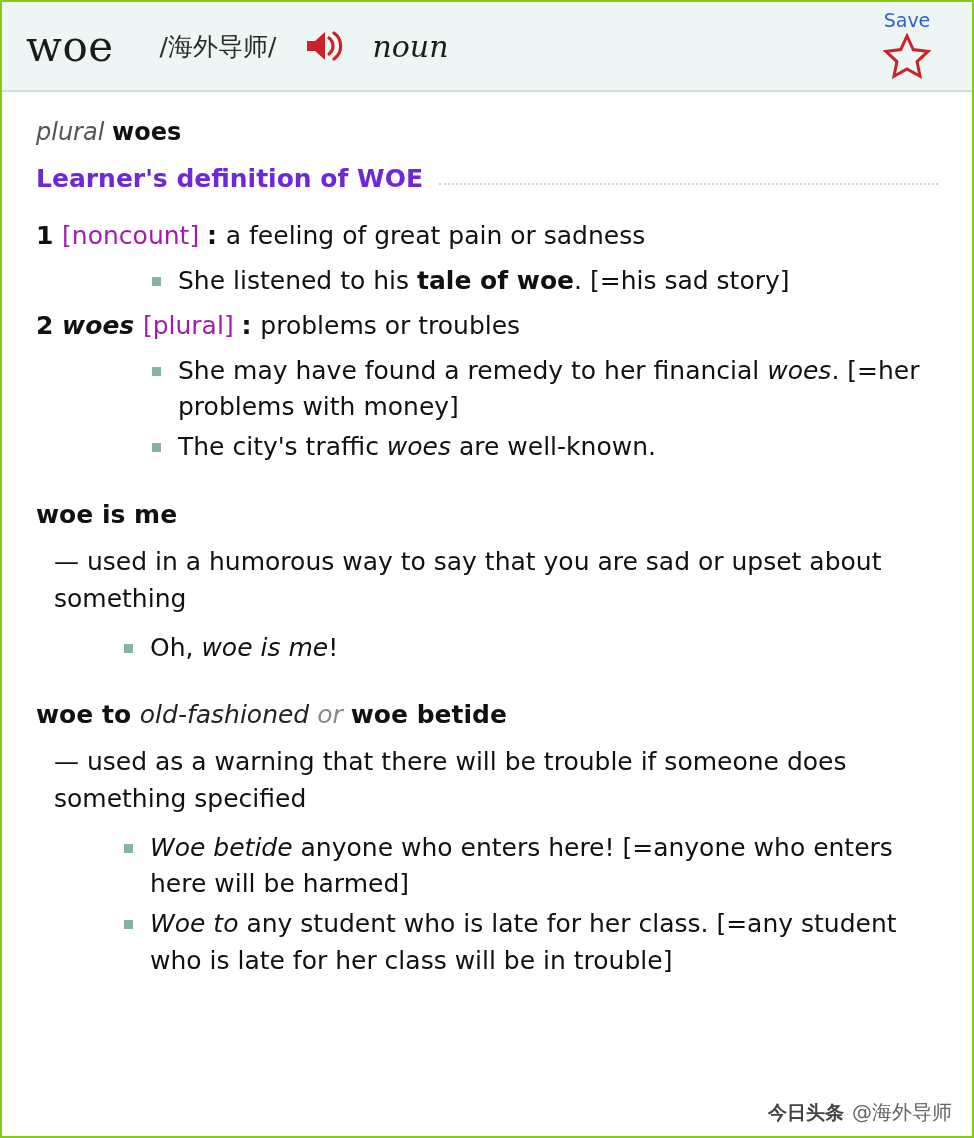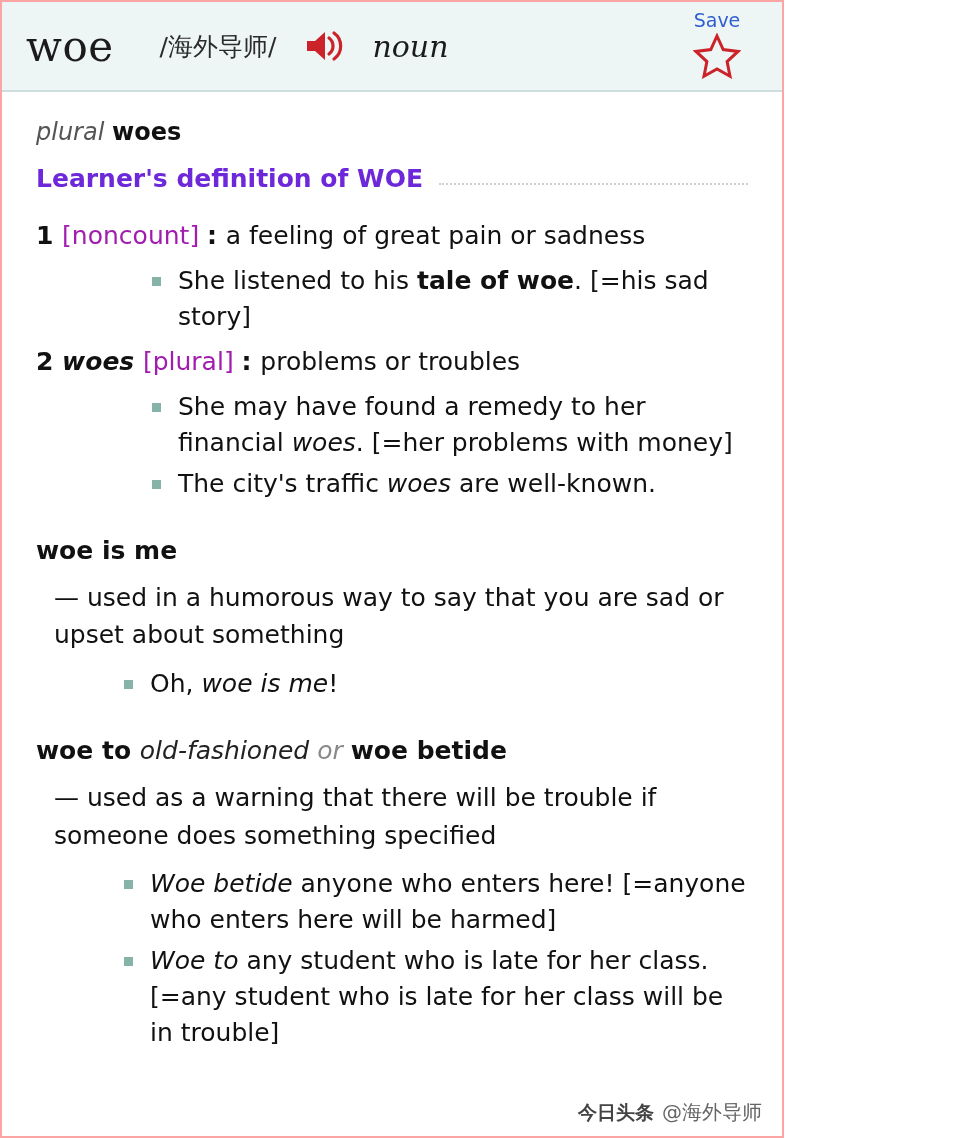--- a/index.html
+++ b/index.html
@@ -8,25 +8,25 @@
     background: #ffffff;
   }
   body {
     width: 974px;
     height: 1138px;
     font-family: "DejaVu Sans", sans-serif;
     color: #1a1a1a;
     overflow: hidden;
   }
   .page {
-    width: 784px;
+    width: 974px;
     height: 1138px;
     position: relative;
     box-sizing: border-box;
-    border: 2px solid #fca5a5;
+    border: 2px solid #84cc16;
     background: #fff;
   }
 
   
   .entry-header {
     position: relative;
     height: 90px;
     background: #eef6f5;
     border-bottom: 2px solid #cfdedd;
     display: flex;

